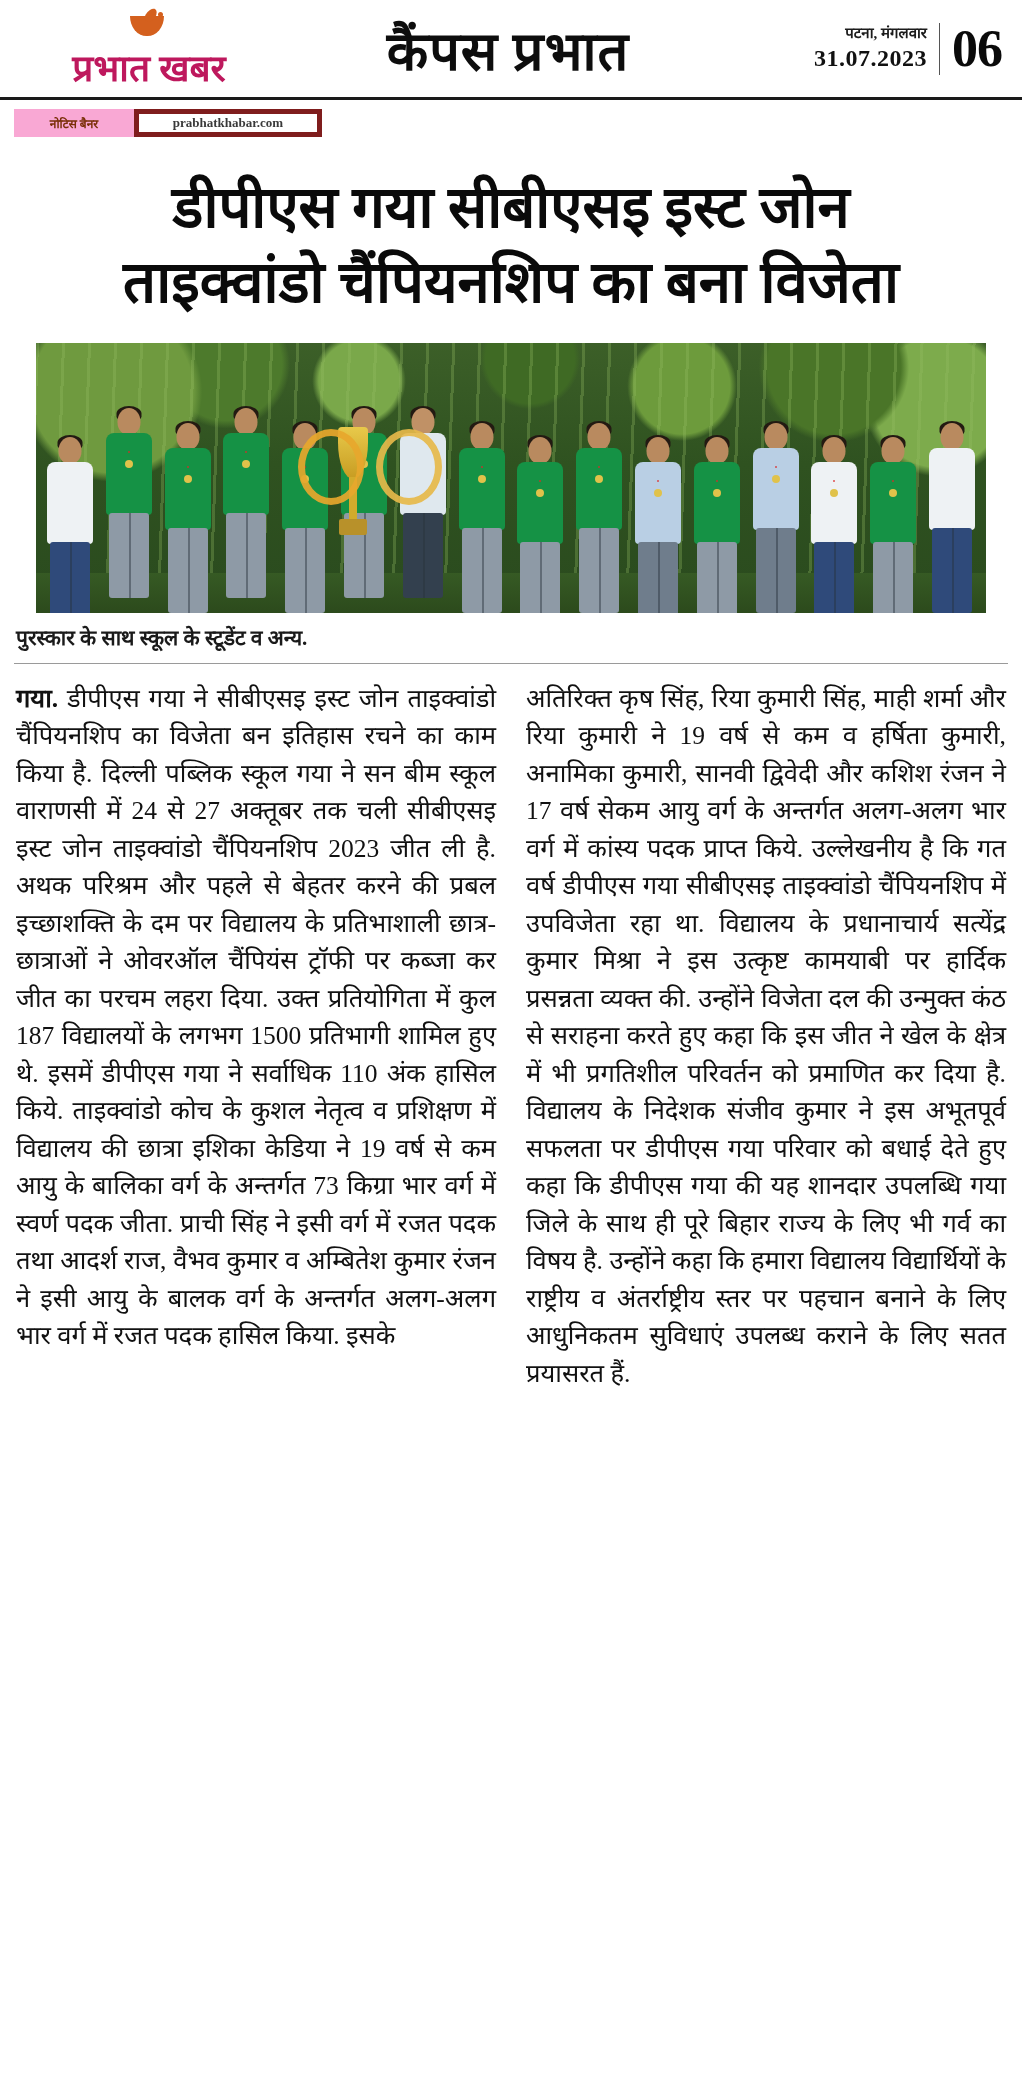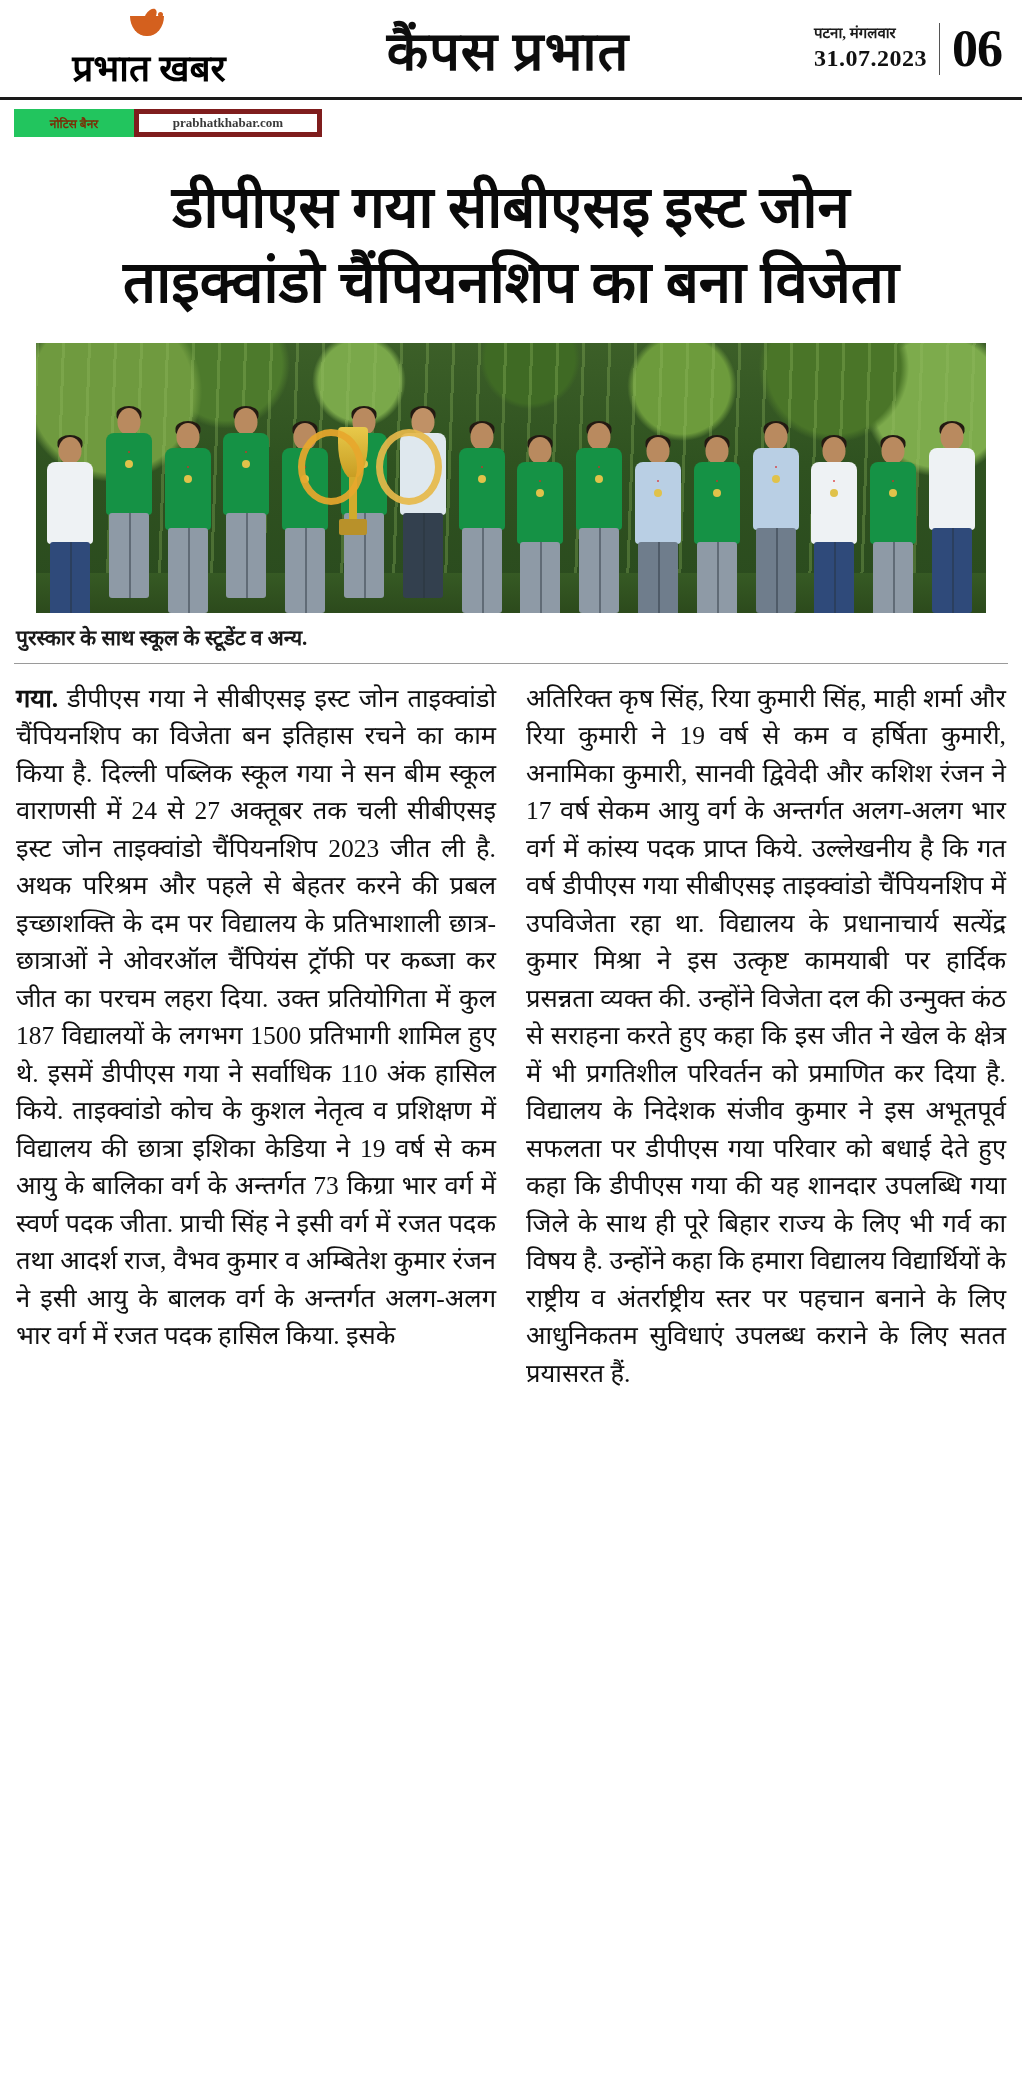--- a/index.html
+++ b/index.html
@@ -77,21 +77,21 @@
     width: 5px;
     height: 5px;
     background: #d4601e;
     border-radius: 50%;
   }
   .logo-text {
     font-family: "Liberation Serif", "DejaVu Serif", serif;
     font-weight: 700;
     font-size: 37px;
     line-height: 1.05;
-    color: #000000;
+    color: #be185d;
     letter-spacing: 0px;
     white-space: nowrap;
     margin-top: 16px;
   }
   .masthead-center {
     flex: 1;
     text-align: center;
   }
   .masthead-title {
     font-family: "Liberation Serif", "DejaVu Serif", serif;
@@ -103,20 +103,21 @@
   }
   .masthead-right {
     width: 260px;
     display: flex;
     align-items: center;
     justify-content: flex-end;
     gap: 12px;
     padding-right: 6px;
   }
   .dateblock {
+    text-align: right;
     line-height: 1.25;
   }
   .dateblock .place {
     font-size: 15px;
     font-weight: 600;
     color: #1b1b1b;
     white-space: nowrap;
   }
   .dateblock .date {
     font-size: 24px;
@@ -140,21 +141,21 @@
 
   
   .notice-banner {
     margin: 9px 14px 0 14px;
     height: 28px;
     display: flex;
     align-items: stretch;
     font-size: 11px;
   }
   .notice-tag {
-    background: #22c55e;
+    background: #f9a8d4;
     color: #7a2f07;
     font-weight: 700;
     font-size: 12px;
     display: flex;
     align-items: center;
     justify-content: center;
     padding: 0 12px;
     white-space: nowrap;
     min-width: 96px;
   }

